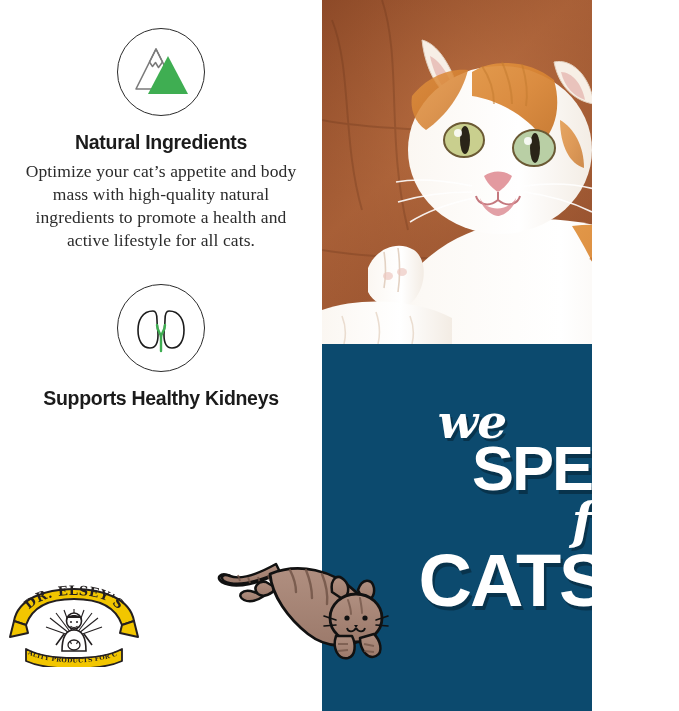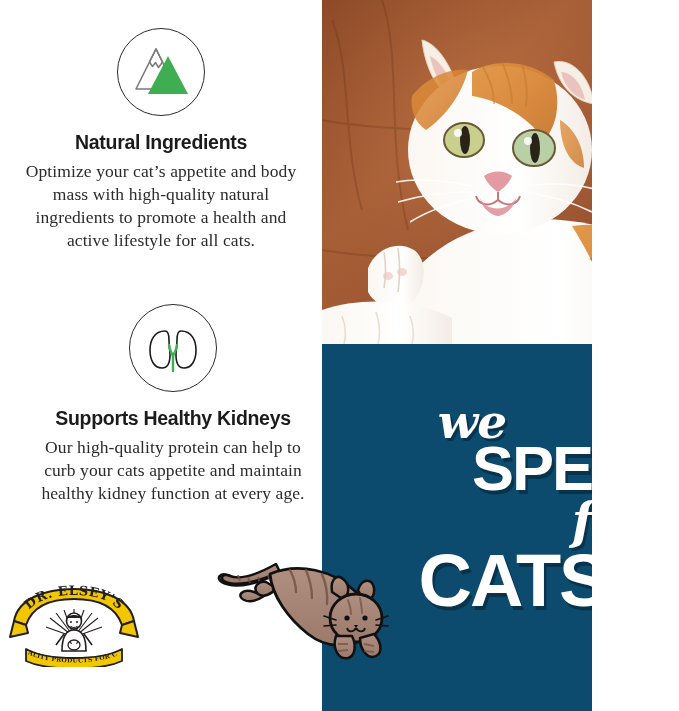--- a/index.html
+++ b/index.html
@@ -12,21 +12,21 @@
   }
   .page{position:relative;width:592px;height:711px;overflow:hidden;background:#fff;}
 
   
   .left-col{
     position:absolute;left:0;top:0;width:322px;height:711px;
     background:#ffffff;
   }
   .feature{position:absolute;left:0;width:322px;text-align:center;}
   .feature-1{top:28px;}
-  .feature-2{top:304px;padding-left:12px;}
+  .feature-2{top:284px;}
 
   .icon-circle{
     width:88px;height:88px;border-radius:50%;
     border:1.3px solid #2b2b2b;
     margin:0 auto;
     position:relative;
     background:#fff;
     box-sizing:border-box;
   }
   .icon-circle svg{position:absolute;left:0;top:0;}
@@ -145,21 +145,20 @@
 
           <path d="M35 26 C24 26 20 36 20 45 C20 55 24 63 32 63 C38 63 40 57 40 50 C40 44 39 40 39 35 C39 30 38.5 26 35 26 Z" fill="none" stroke="#1b1b1b" stroke-width="1.6"></path>
 
           <path d="M51 26 C62 26 66 36 66 45 C66 55 62 63 54 63 C48 63 46 57 46 50 C46 44 47 40 47 35 C47 30 47.5 26 51 26 Z" fill="none" stroke="#1b1b1b" stroke-width="1.6"></path>
 
           <path d="M39 40 C39 46 43 48 43 52 L43 66" fill="none" stroke="#3fae52" stroke-width="2.4" stroke-linecap="round"></path>
           <path d="M47 40 C47 46 43 48 43 52" fill="none" stroke="#3fae52" stroke-width="2.4" stroke-linecap="round"></path>
         </svg>
       </div>
       <div class="feature-title">Supports Healthy Kidneys</div>
-      <div class="feature-body">Our high-quality protein can help to curb your cats appetite and maintain healthy kidney function at every age.</div>
     </div>
 
     <div class="logo-wrap">
       <svg width="132" height="82" viewBox="0 0 132 82">
 
         <path d="M6 36 C10 14 36 4 66 4 C96 4 122 14 126 36 L114 40 C108 22 90 14 66 14 C42 14 24 22 18 40 Z" fill="#f2c600" stroke="#231f20" stroke-width="2" stroke-linejoin="round"></path>
         <path d="M6 36 L2 52 L20 48 L18 40 Z" fill="#f2c600" stroke="#231f20" stroke-width="2" stroke-linejoin="round"></path>
         <path d="M126 36 L130 52 L112 48 L114 40 Z" fill="#f2c600" stroke="#231f20" stroke-width="2" stroke-linejoin="round"></path>
 
         <path id="arcpath" d="M16 34 C22 17 42 10 66 10 C90 10 110 17 116 34" fill="none"></path>

